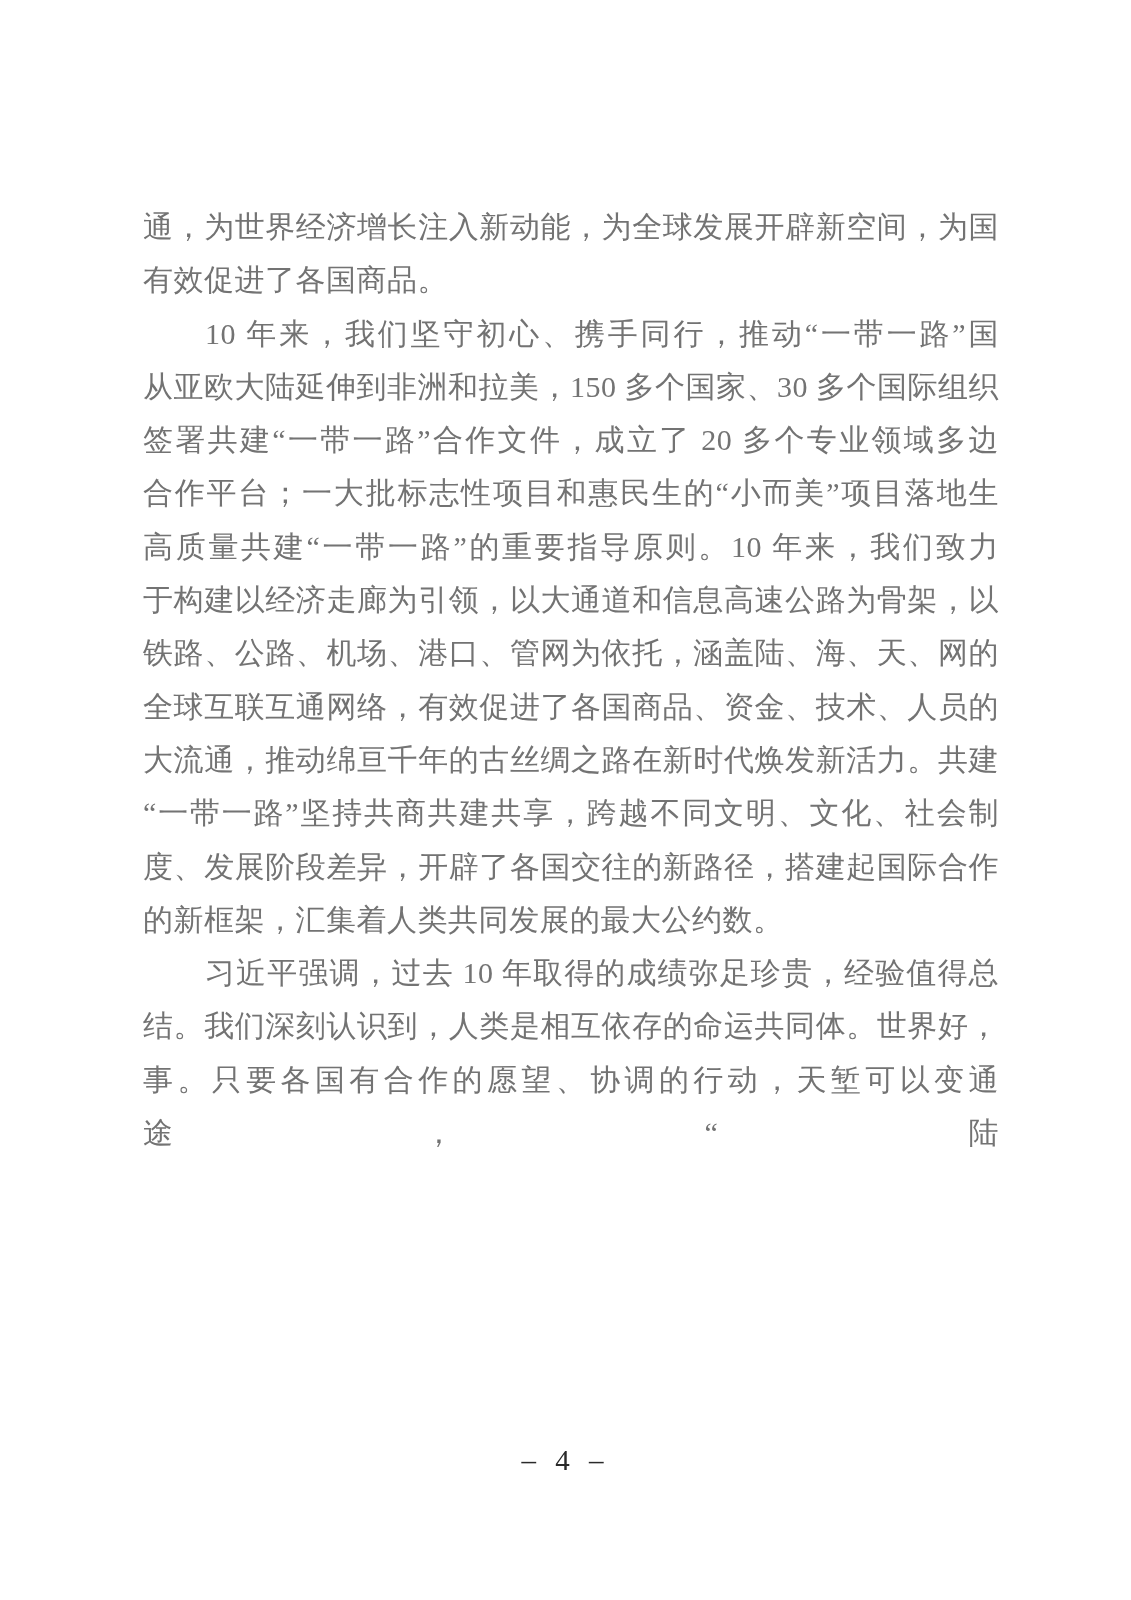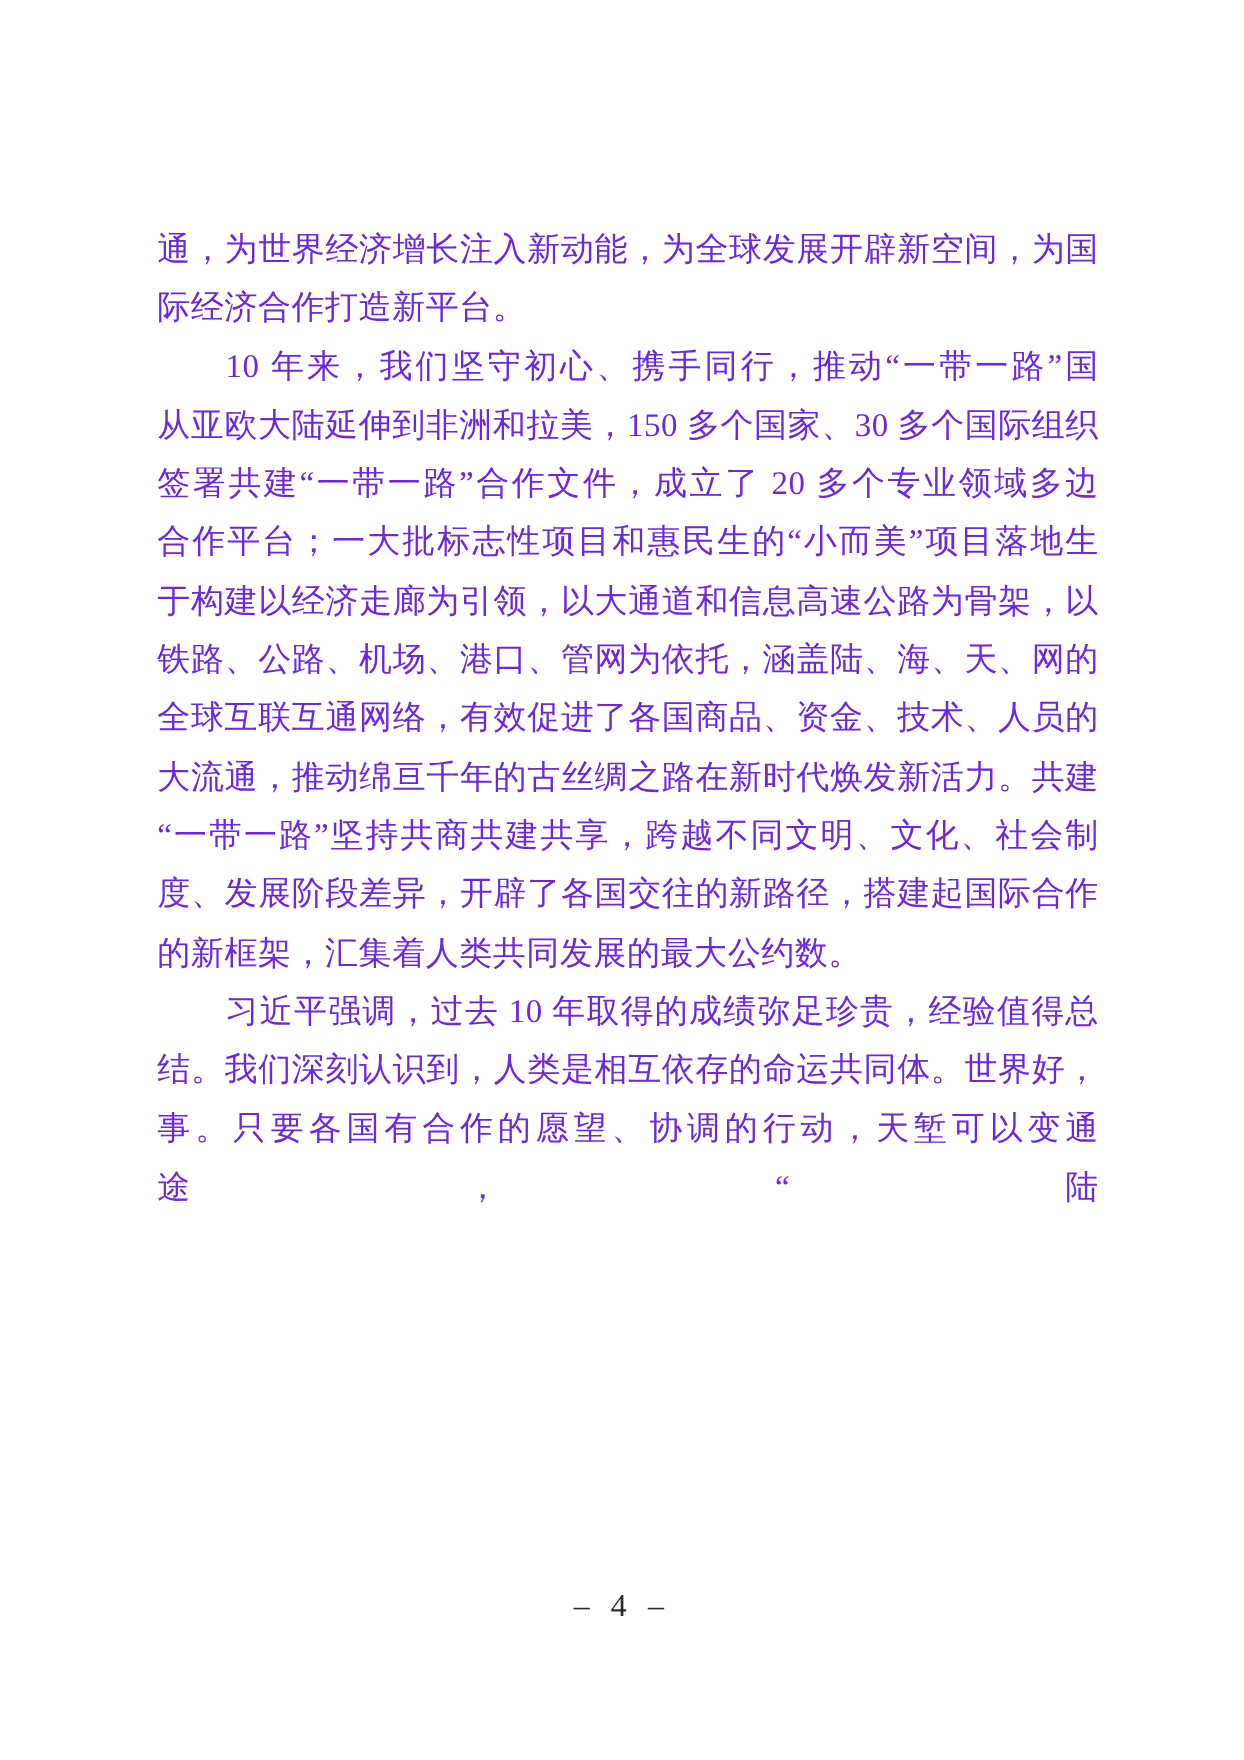--- a/index.html
+++ b/index.html
@@ -26,21 +26,21 @@
     top: 200px;
     width: 856px;
   }
   .text-line {
     height: 53.3px;
     line-height: 53.3px;
     font-size: 30px;
     letter-spacing: 0.5px;
     white-space: pre;
     text-align: left;
-    color: #6d28d9;
+    color: #737373;
   }
   
   .text-line.fill {
     white-space: normal;
     text-align: justify;
     text-align-last: justify;
     text-justify: inter-character;
   }
   .text-line.indent {
     text-indent: 62px;
@@ -56,25 +56,26 @@
     color: #2a2a2a;
     letter-spacing: 6px;
   }
 </style>
 </head>
 <body>
 
 <div class="page">
   <div class="doc-body">
       <div class="text-line fill">通，为世界经济增长注入新动能，为全球发展开辟新空间，为国</div>
-      <div class="text-line">际经济合作打造新平台。</div>
+      <div class="text-line">有效促进了各国商品。</div>
       <div class="text-line fill indent">10 年来，我们坚守初心、携手同行，推动“一带一路”国</div>
       <div class="text-line fill">从亚欧大陆延伸到非洲和拉美，150 多个国家、30 多个国际组织</div>
       <div class="text-line fill">签署共建“一带一路”合作文件，成立了 20 多个专业领域多边</div>
       <div class="text-line fill">合作平台；一大批标志性项目和惠民生的“小而美”项目落地生</div>
+      <div class="text-line fill">高质量共建“一带一路”的重要指导原则。10 年来，我们致力</div>
       <div class="text-line fill">于构建以经济走廊为引领，以大通道和信息高速公路为骨架，以</div>
       <div class="text-line fill">铁路、公路、机场、港口、管网为依托，涵盖陆、海、天、网的</div>
       <div class="text-line fill">全球互联互通网络，有效促进了各国商品、资金、技术、人员的</div>
       <div class="text-line fill">大流通，推动绵亘千年的古丝绸之路在新时代焕发新活力。共建</div>
       <div class="text-line fill">“一带一路”坚持共商共建共享，跨越不同文明、文化、社会制</div>
       <div class="text-line fill">度、发展阶段差异，开辟了各国交往的新路径，搭建起国际合作</div>
       <div class="text-line">的新框架，汇集着人类共同发展的最大公约数。</div>
       <div class="text-line fill indent">习近平强调，过去 10 年取得的成绩弥足珍贵，经验值得总</div>
       <div class="text-line fill">结。我们深刻认识到，人类是相互依存的命运共同体。世界好，</div>
       <div class="text-line fill">事。只要各国有合作的愿望、协调的行动，天堑可以变通途，“陆</div>

